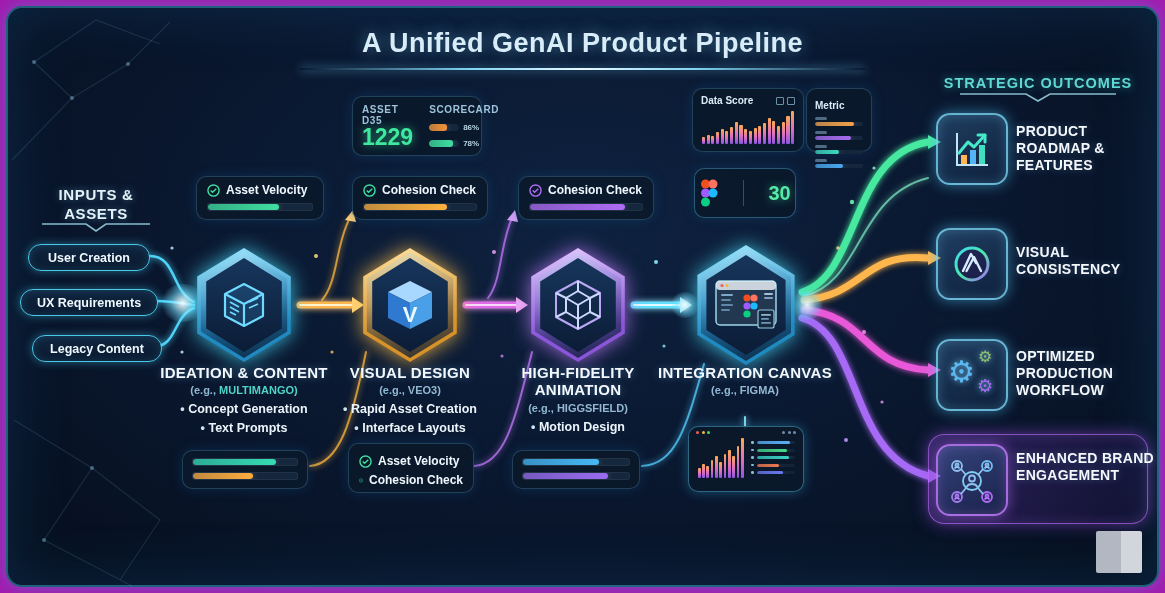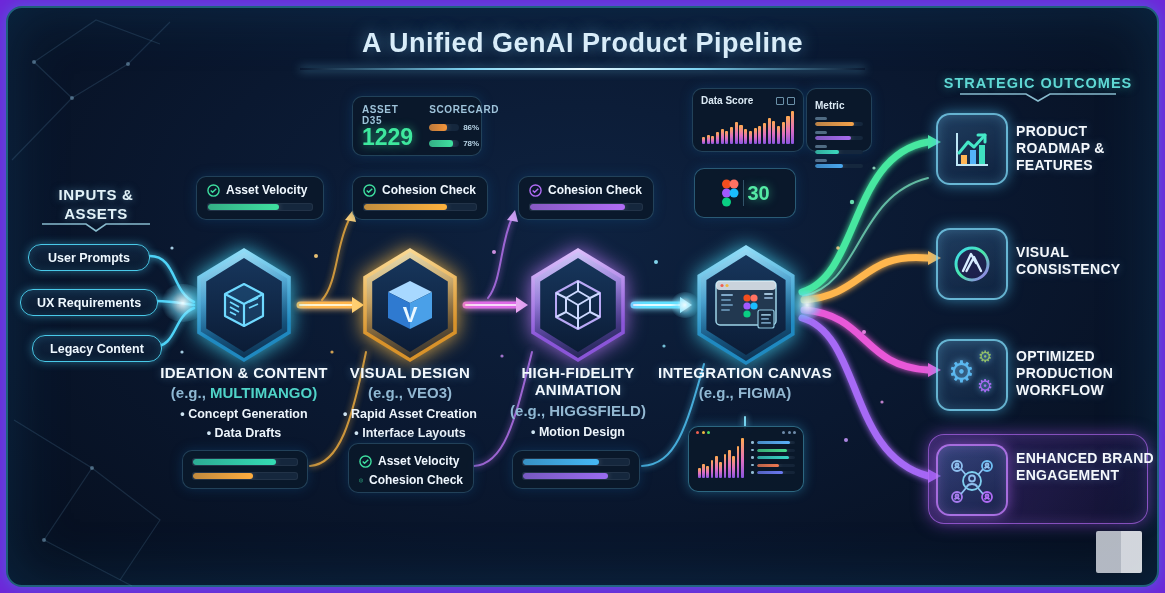--- a/index.html
+++ b/index.html
@@ -1,17 +1,17 @@
 <!DOCTYPE html>
 <html><head>
 <meta charset="utf-8">
 <style>
   html,body{margin:0;padding:0;background:#04070d;}
   #canvas{position:relative;width:1165px;height:593px;overflow:hidden;
-    font-family:"Liberation Sans",sans-serif;background:#6d28d9;}
+    font-family:"Liberation Sans",sans-serif;background:#a21caf;}
   .frame{position:absolute;inset:6px;border-radius:16px;border:2px solid rgba(62,196,232,.45);
     background:radial-gradient(ellipse at 50% 38%,#0e2240 0%,#0a1830 48%,#060e1d 100%);
     box-shadow:inset 0 0 60px rgba(25,110,170,.25),0 0 14px rgba(40,180,230,.35);}
   .abs{position:absolute;}
   .title{position:absolute;top:28px;left:0;right:0;text-align:center;font-size:27px;font-weight:800;
     color:#d9edf9;letter-spacing:.5px;text-shadow:0 0 16px rgba(120,210,255,.55);}
   .title-underline{position:absolute;top:68px;left:300px;width:565px;height:2px;
     background:linear-gradient(90deg,transparent,#7fd4f2 30%,#eaf9ff 50%,#7fd4f2 70%,transparent);
     box-shadow:0 0 10px rgba(120,220,255,.8);}
   .col-heading{font-weight:800;text-align:center;line-height:1.25;letter-spacing:.6px;}
@@ -47,41 +47,41 @@
   .mini-icons i{display:block;width:6px;height:6px;border:1px solid rgba(160,210,235,.65);border-radius:1px;}
   .vbars{display:flex;align-items:flex-end;}
   .vbars i{flex:1;margin:0 .8px;border-radius:1px;display:block;
     background:linear-gradient(180deg,#ffab4d,#e070c0 55%,#8a55e0);}
   .ds-chart{height:33px;margin-top:5px;}
   .metric-rows{margin-top:4px;}
   .metric-row{margin-bottom:5px;}
   .metric-lab{width:12px;height:3px;border-radius:1.5px;background:rgba(150,190,220,.5);margin-bottom:2px;}
   .metric-track{height:4px;border-radius:2px;background:#15273d;overflow:hidden;}
   
-  .figma-badge{left:694px;top:168px;width:100px;height:48px;display:flex;align-items:center;justify-content:center;gap:3px;
+  .figma-badge{left:694px;top:168px;width:100px;height:48px;display:flex;align-items:center;justify-content:center;gap:24px;
     border:1.5px solid rgba(90,190,230,.4);}
   .figma-count{font-size:20px;font-weight:800;color:#55eaa5;text-shadow:0 0 10px rgba(60,230,160,.6);}
   .badge-div{width:1px;height:26px;background:rgba(130,190,220,.35);}
   
   .hex-wrap{position:absolute;width:104px;height:114px;}
   .hex{position:absolute;clip-path:polygon(50% 0%,95% 25%,95% 75%,50% 100%,5% 75%,5% 25%);}
   .hex-rim{inset:0;}
   .hex-glass{inset:4px;background:linear-gradient(165deg,rgba(200,240,255,.32),rgba(40,90,150,.18) 40%,rgba(8,24,48,.88));}
   .hex-core{inset:10px;background:linear-gradient(180deg,#17365c,#0b1c36);display:flex;align-items:center;justify-content:center;}
   .glow-cyan{filter:drop-shadow(0 0 10px rgba(70,215,245,.85));}
   .glow-gold{filter:drop-shadow(0 0 10px rgba(255,190,70,.85));}
   .glow-purple{filter:drop-shadow(0 0 10px rgba(185,120,245,.85));}
   .rim-cyan{background:linear-gradient(170deg,#9fe8ff,#1f89c0 70%);}
   .rim-gold{background:linear-gradient(170deg,#ffe2a0,#d8922a 70%);}
   .rim-purple{background:linear-gradient(170deg,#e6ccff,#8a55d8 70%);}
   
   .stage-label{position:absolute;width:180px;text-align:center;top:364px;}
   .stage-name{font-size:15px;font-weight:800;color:#f2f8fd;line-height:1.15;letter-spacing:.3px;
     text-shadow:0 0 8px rgba(130,200,250,.4);}
-  .stage-example{font-size:15px;font-weight:700;color:#8fb9d4;margin-top:3px;}
+  .stage-example{font-size:11px;font-weight:700;color:#8fb9d4;margin-top:3px;}
   .tool-teal{color:#4fd4c8;} .tool-gray{color:#93b8d2;}
   .stage-bullets{margin-top:4px;font-size:12.5px;font-weight:700;color:#ecf4fb;line-height:1.5;}
   .stage-bullets div::before{content:"• ";color:#cfe4f2;}
   .meter-panel{position:absolute;padding:7px 9px 8px;box-sizing:border-box;}
   .meter-track{margin-top:0;margin-bottom:6px;}
   .meter-track:last-child{margin-bottom:0;}
   .checklist{position:absolute;padding:5px 10px;box-sizing:border-box;}
   .checklist .badge-row{margin:5px 0;}
   
   .int-window{left:688px;top:426px;width:114px;height:64px;border:1.5px solid rgba(90,200,235,.45);
@@ -205,21 +205,21 @@
   <div class="burst" style="left:790px;top:290px;width:34px;height:30px;"></div>
 
   <div class="title">A Unified GenAI Product Pipeline</div>
   <div class="title-underline"></div>
 
   <div class="abs col-heading inputs-heading">INPUTS &amp; ASSETS</div>
   <svg class="overlay" style="left:40px;top:222px;" width="112" height="12">
     <path class="brace" d="M2,2 H46 L56,9 L66,2 H110"></path>
   </svg>
   <div class="pill" style="left:28px;top:244px;width:120px;">
-    <span>User Prompts</span>
+    <span>User Creation</span>
   </div>
   <div class="pill" style="left:20px;top:289px;width:136px;">
     <span>UX Requirements</span>
   </div>
   <div class="pill" style="left:32px;top:335px;width:128px;">
     <span>Legacy Content</span>
   </div>
 
   <div class="abs panel scorecard">
     <div class="sc-col">
@@ -423,21 +423,21 @@
   </div>
 
   <div class="stage-label" style="left:154px;">
     <div class="stage-name">IDEATION &amp; CONTENT</div>
     <div class="stage-example">
       <span>(e.g.,</span>
       <span class="tool-teal">MULTIMANGO)</span>
     </div>
     <div class="stage-bullets">
       <div>Concept Generation</div>
-      <div>Data Drafts</div>
+      <div>Text Prompts</div>
     </div>
   </div>
   <div class="stage-label" style="left:320px;">
     <div class="stage-name">VISUAL DESIGN</div>
     <div class="stage-example">
       <span>(e.g.,</span>
       <span class="tool-gray">VEO3)</span>
     </div>
     <div class="stage-bullets">
       <div>Rapid Asset Creation</div>

